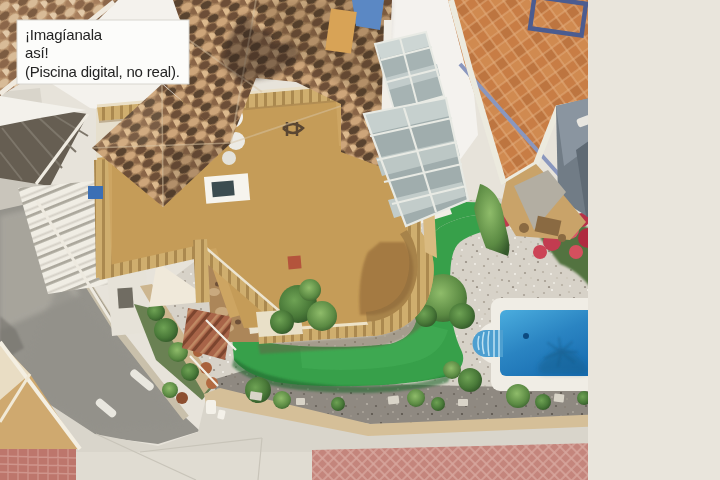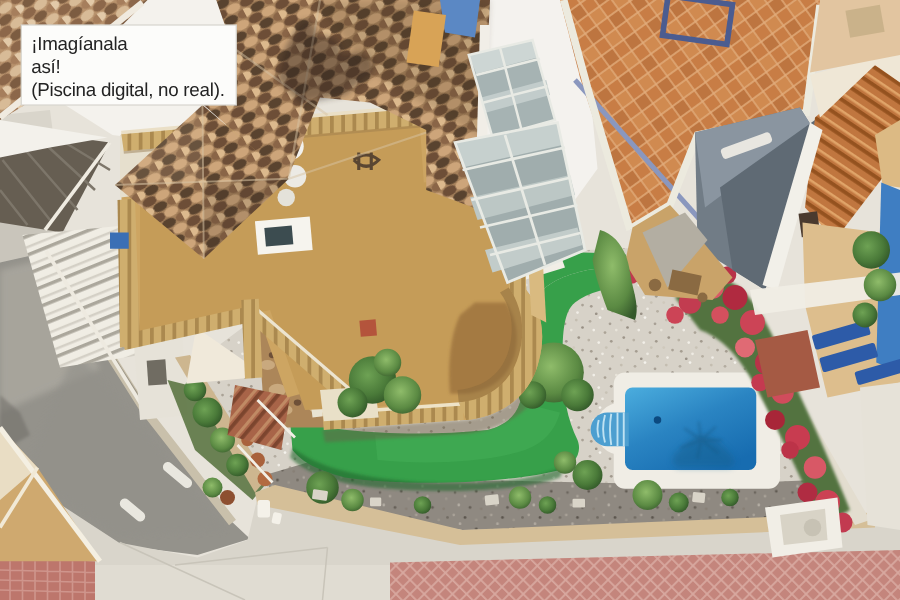--- a/index.html
+++ b/index.html
@@ -1,15 +1,15 @@
 <!DOCTYPE html>
 <html><head><meta charset="utf-8">
 <style>
 html,body{margin:0;padding:0;background:#e9e5dc}
-#scene{position:relative;width:720px;height:480px;overflow:hidden;font-family:"Liberation Sans",sans-serif}
+#scene{position:relative;width:588px;height:480px;overflow:hidden;font-family:"Liberation Sans",sans-serif}
 </style></head>
 <body>
 <div id="scene">
 <svg width="720" height="480" viewBox="0 0 720 480">
 <defs>
 <pattern id="mosaic" width="24" height="15" patternUnits="userSpaceOnUse" patternTransform="rotate(-28)">
   <rect width="24" height="15" fill="#a6815b"></rect>
   <ellipse cx="6" cy="3.7" rx="6" ry="3.7" fill="#6d4e37"></ellipse>
   <ellipse cx="17.5" cy="3.7" rx="6" ry="3.7" fill="#cda57a"></ellipse>
   <ellipse cx="11.5" cy="11.2" rx="6" ry="3.7" fill="#59432f"></ellipse>

